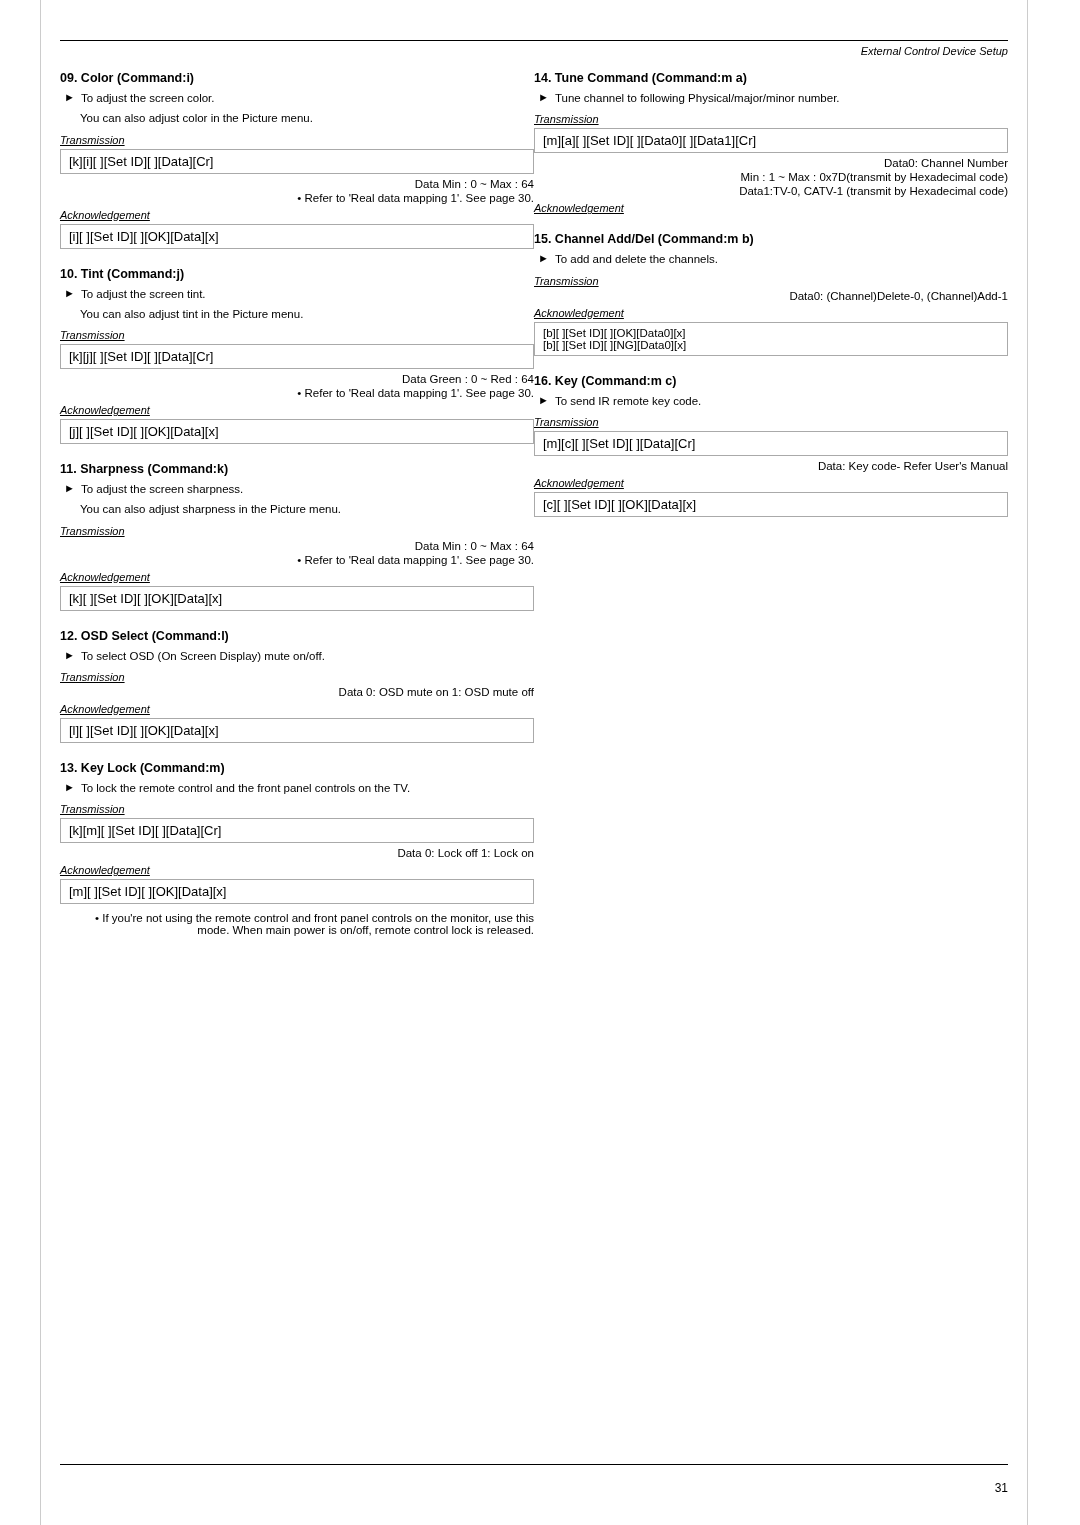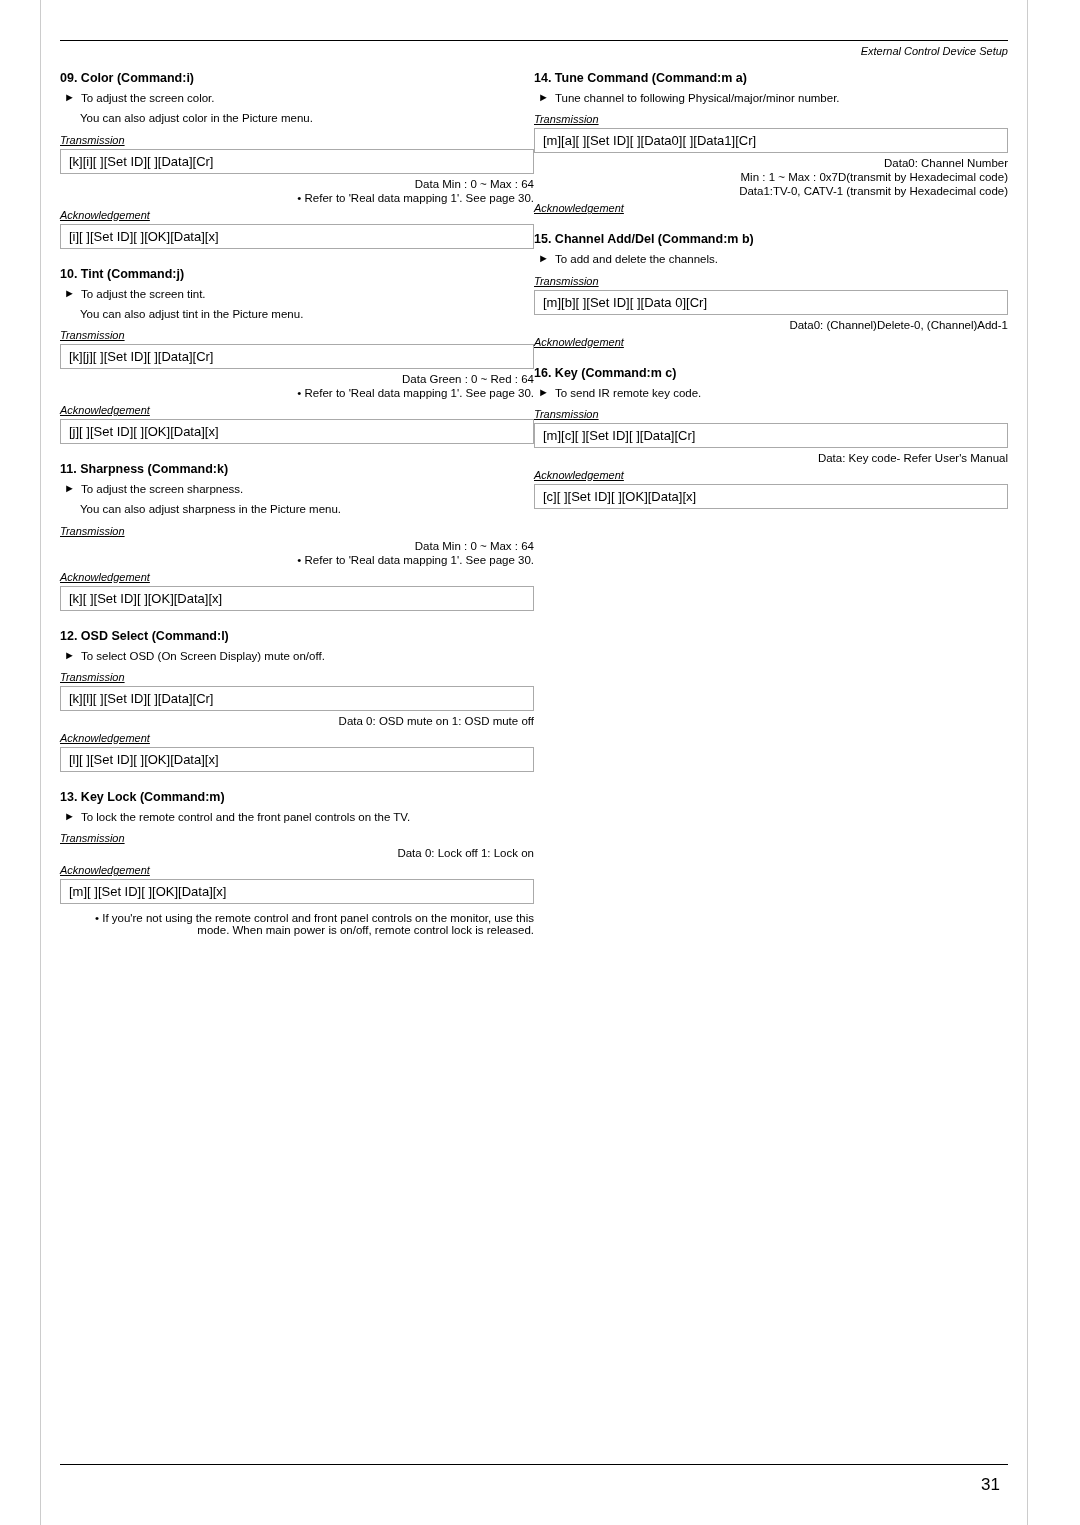--- a/index.html
+++ b/index.html
@@ -82,22 +82,22 @@
     .ack-label {
       font-style: italic;
       font-size: 11px;
       text-decoration: underline;
       margin-top: 5px;
       margin-bottom: 3px;
     }
     .page-number {
       position: absolute;
       bottom: 30px;
-      right: 68px;
-      font-size: 17px;
+      right: 60px;
+      font-size: 12px;
     }
     .footer-line {
       position: absolute;
       bottom: 60px;
       left: 60px;
       right: 60px;
       height: 1px;
       background: #000;
     }
     .left-border {
@@ -185,33 +185,33 @@
         <div class="code-box-wide">[k][  ][Set ID][  ][OK][Data][x]</div>
       </div>
 
       <div class="section">
         <div class="section-title">12. OSD Select (Command:l)</div>
         <div class="bullet-line">
           <span class="arrow">►</span>
           <span class="bullet-text">To select OSD (On Screen Display) mute on/off.</span>
         </div>
         <div class="transmission-label">Transmission</div>
-        <div class="code-box-wide">[k][l][  ][Set ID][  ][Data][Cr]</div>
         <div class="data-line">Data   0: OSD mute on          1: OSD mute off</div>
         <div class="ack-label">Acknowledgement</div>
         <div class="code-box-wide">[l][  ][Set ID][  ][OK][Data][x]</div>
       </div>
 
       <div class="section">
         <div class="section-title">13. Key Lock (Command:m)</div>
         <div class="bullet-line">
           <span class="arrow">►</span>
           <span class="bullet-text">To lock the remote control and the front panel controls on the TV.</span>
         </div>
         <div class="transmission-label">Transmission</div>
+        <div class="code-box-wide">[k][m][  ][Set ID][  ][Data][Cr]</div>
         <div class="data-line">Data   0: Lock off                  1: Lock on</div>
         <div class="ack-label">Acknowledgement</div>
         <div class="code-box-wide">[m][  ][Set ID][  ][OK][Data][x]</div>
         <div class="data-line" style="margin-top:8px; padding-left:0;">• If you're not using the remote control and front panel controls on the monitor, use this mode. When main power is on/off, remote control lock is released.</div>
       </div>
 
     </div>
 
     <div class="col">
 
@@ -229,23 +229,26 @@
         <div class="ack-label">Acknowledgement</div>
       </div>
 
       <div class="section">
         <div class="section-title">15. Channel Add/Del (Command:m  b)</div>
         <div class="bullet-line">
           <span class="arrow">►</span>
           <span class="bullet-text">To add and delete the channels.</span>
         </div>
         <div class="transmission-label">Transmission</div>
-        <div class="code-box-wide">[m][b][  ][Set ID][  ][Data 0][Cr]</div>
         <div class="data-line">Data0: (Channel)Delete-0, (Channel)Add-1</div>
         <div class="ack-label">Acknowledgement</div>
+        <div class="two-line-box">
+          <div>[b][  ][Set ID][  ][OK][Data0][x]</div>
+          <div>[b][  ][Set ID][  ][NG][Data0][x]</div>
+        </div>
       </div>
 
       <div class="section">
         <div class="section-title">16. Key (Command:m  c)</div>
         <div class="bullet-line">
           <span class="arrow">►</span>
           <span class="bullet-text">To send IR remote key code.</span>
         </div>
         <div class="transmission-label">Transmission</div>
         <div class="code-box-wide">[m][c][  ][Set ID][  ][Data][Cr]</div>

